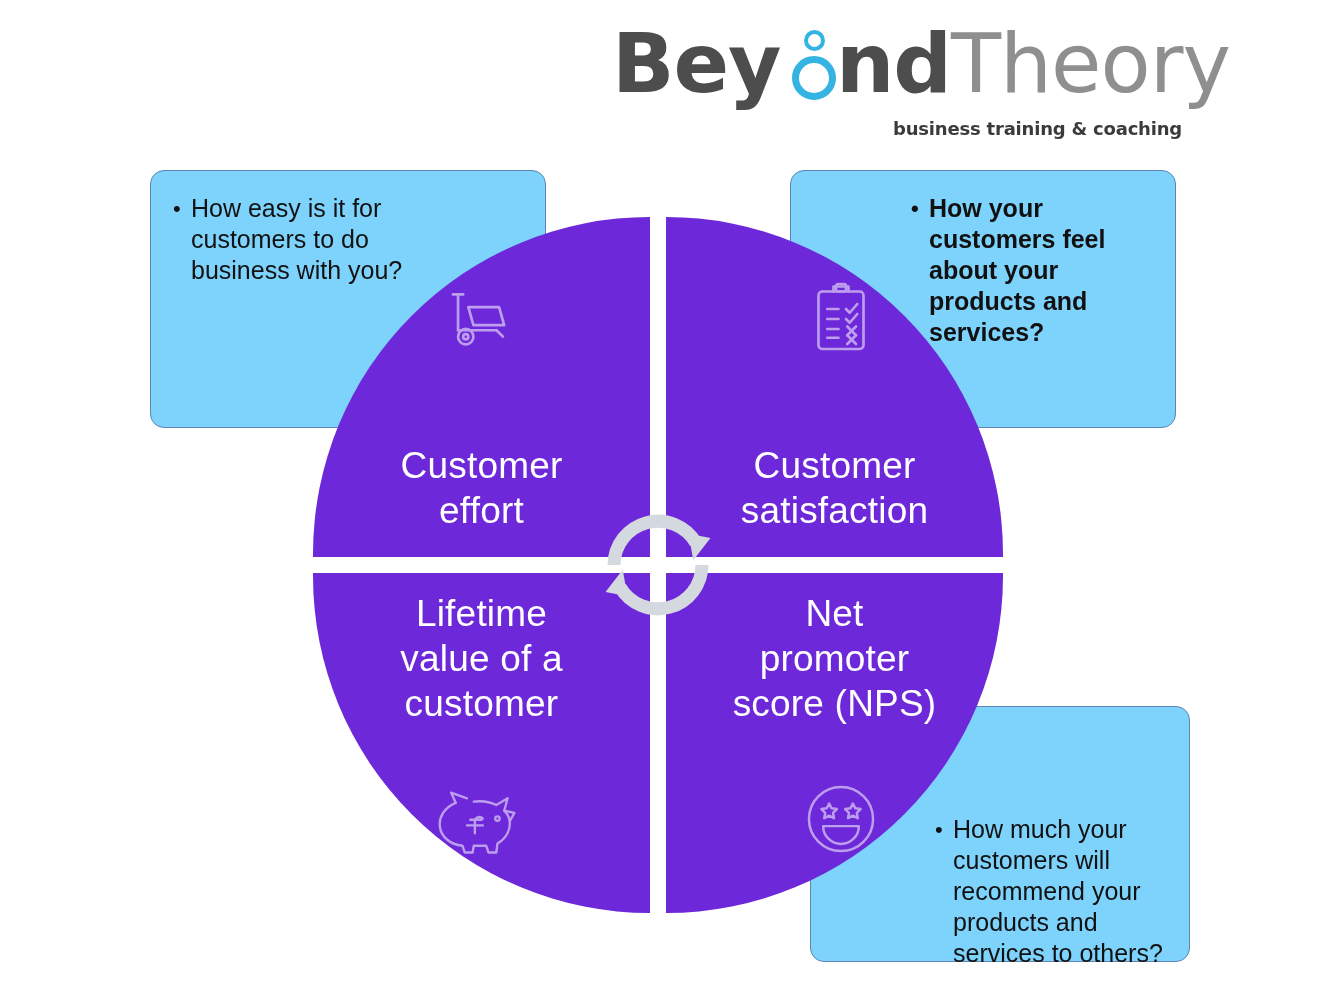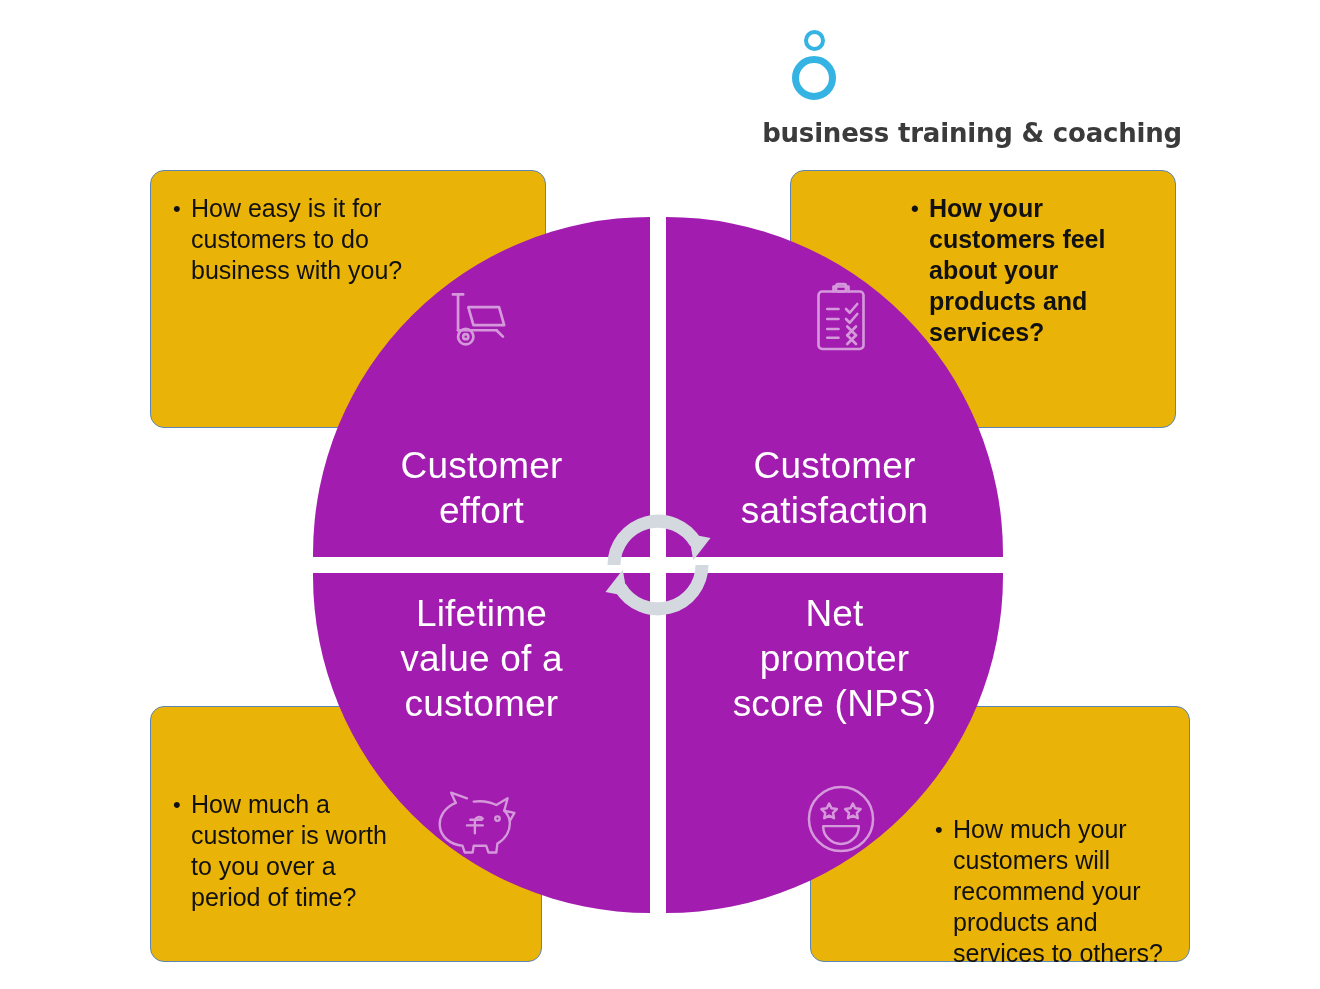--- a/index.html
+++ b/index.html
@@ -70,34 +70,34 @@
     height: 21px;
     border: 4px solid #35b4e3;
     border-radius: 50%;
     box-sizing: border-box;
   }
   #logo-tagline {
     position: absolute;
     right: 0;
     top: 104px;
     font-family: "DejaVu Sans", sans-serif;
-    font-size: 26px;
+    font-size: 18px;
     font-weight: bold;
     color: #3b3b3b;
     letter-spacing: -0.2px;
     white-space: nowrap;
   }
 
   
   .callout {
     position: absolute;
     box-sizing: border-box;
     border: 1.6px solid #5b86b5;
     border-radius: 14px;
-    background: #eab308;
+    background: #7dd3fc;
     z-index: 1;
   }
   .callout-text {
     font-family: "Liberation Sans", sans-serif;
     font-size: 25px;
     line-height: 31px;
     color: #111111;
     white-space: pre-line;
     position: relative;
     padding-left: 18px;
@@ -130,21 +130,21 @@
     left: 313px;
     top: 217px;
     width: 690px;
     height: 696px;
     z-index: 2;
   }
   .quad {
     position: absolute;
     width: 337px;
     height: 340px;
-    background: #a21caf;
+    background: #6d28d9;
     overflow: hidden;
   }
   #quad-tl { left: 0;     top: 0;     border-radius: 337px 0 0 0; }
   #quad-tr { left: 353px; top: 0;     border-radius: 0 337px 0 0; }
   #quad-bl { left: 0;     top: 356px; border-radius: 0 0 0 337px; }
   #quad-br { left: 353px; top: 356px; border-radius: 0 0 337px 0; }
 
   .quad-label {
     position: absolute;
     left: 0;
@@ -185,45 +185,42 @@
     z-index: 3;
     pointer-events: none;
   }
 </style>
 </head>
 <body>
 
 <div id="slide">
 
   <div id="logo">
+    <div id="logo-wordmark">
+      <span class="logo-beyond">Bey</span><span class="logo-beyond" style="visibility:hidden">o</span><span class="logo-beyond">nd</span><span class="logo-theory">Theory</span>
+    </div>
     <div id="logo-ring"></div>
     <div id="logo-ring-small"></div>
     <div id="logo-tagline">business training &amp; coaching</div>
   </div>
 
   <div class="callout" id="callout-tl">
     <div class="callout-text">How easy is it for
 customers to do
 business with you?</div>
   </div>
 
   <div class="callout" id="callout-tr">
     <div class="callout-text">How your
 customers feel
 about your
 products and
 services?</div>
   </div>
 
-  <div class="callout" id="callout-bl">
-    <div class="callout-text">How much a
-customer is worth
-to you over a
-period of time?</div>
-  </div>
 
   <div class="callout" id="callout-br">
     <div class="callout-text">How much your
 customers will
 recommend your
 products and
 services to others?</div>
   </div>
 
   <div id="wheel">

